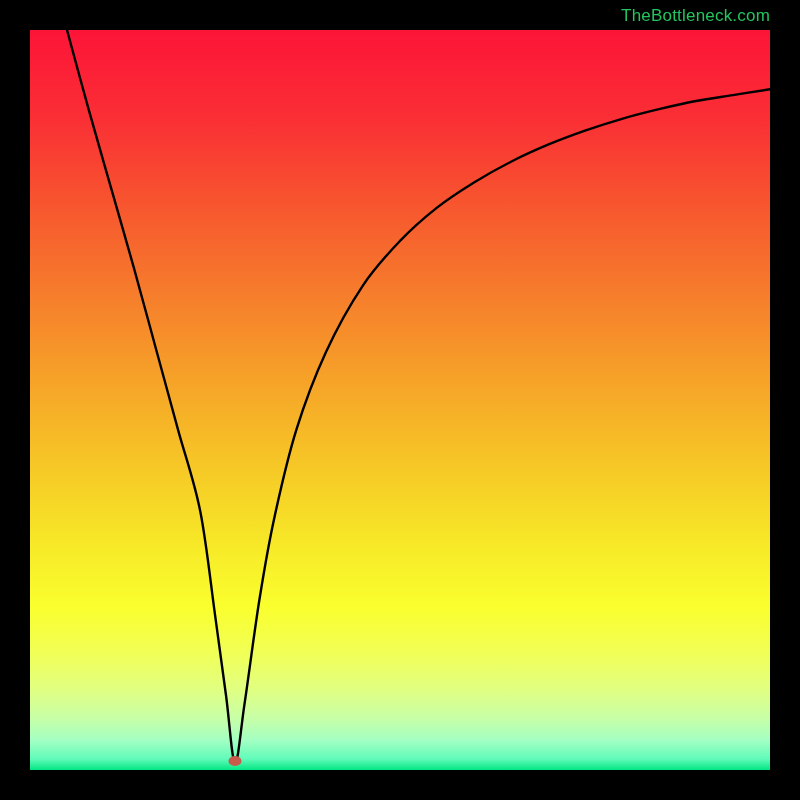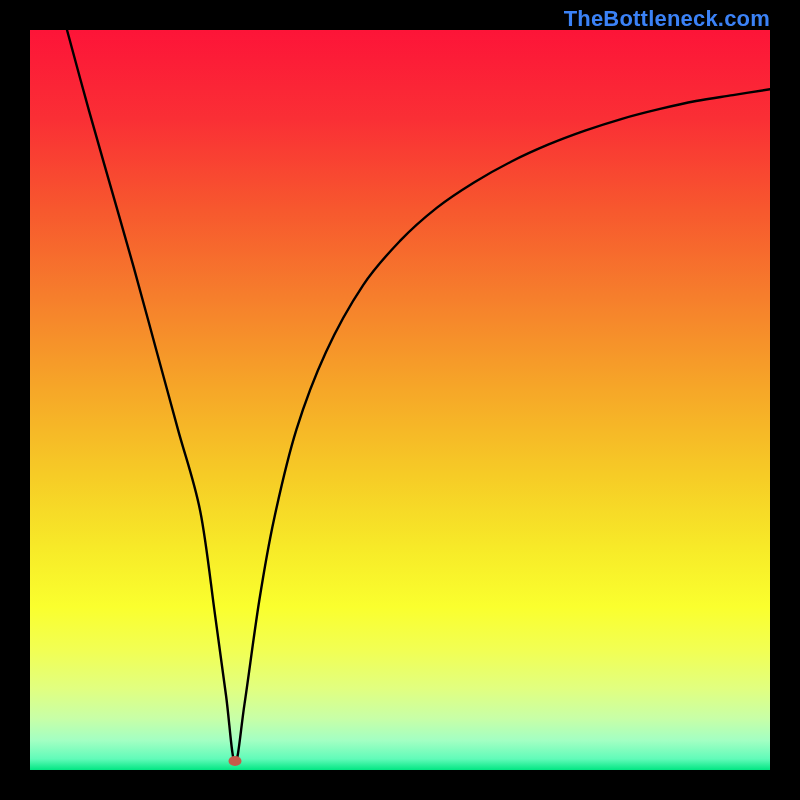--- a/index.html
+++ b/index.html
@@ -39,23 +39,23 @@
     left: 0;
     top: 0;
     width: 740px;
     height: 740px;
     pointer-events: none;
   }
   .watermark {
     position: absolute;
     top: 6px;
     right: 30px;
-    color: #3b82f6;
-    font-size: 22px;
-    font-weight: 700;
+    color: #22c55e;
+    font-size: 17px;
+    font-weight: 400;
     letter-spacing: 0.2px;
   }
   .marker {
     position: absolute;
     width: 13px;
     height: 10px;
     border-radius: 50%;
     transform: translate(-50%, -50%);
   }
 </style>

